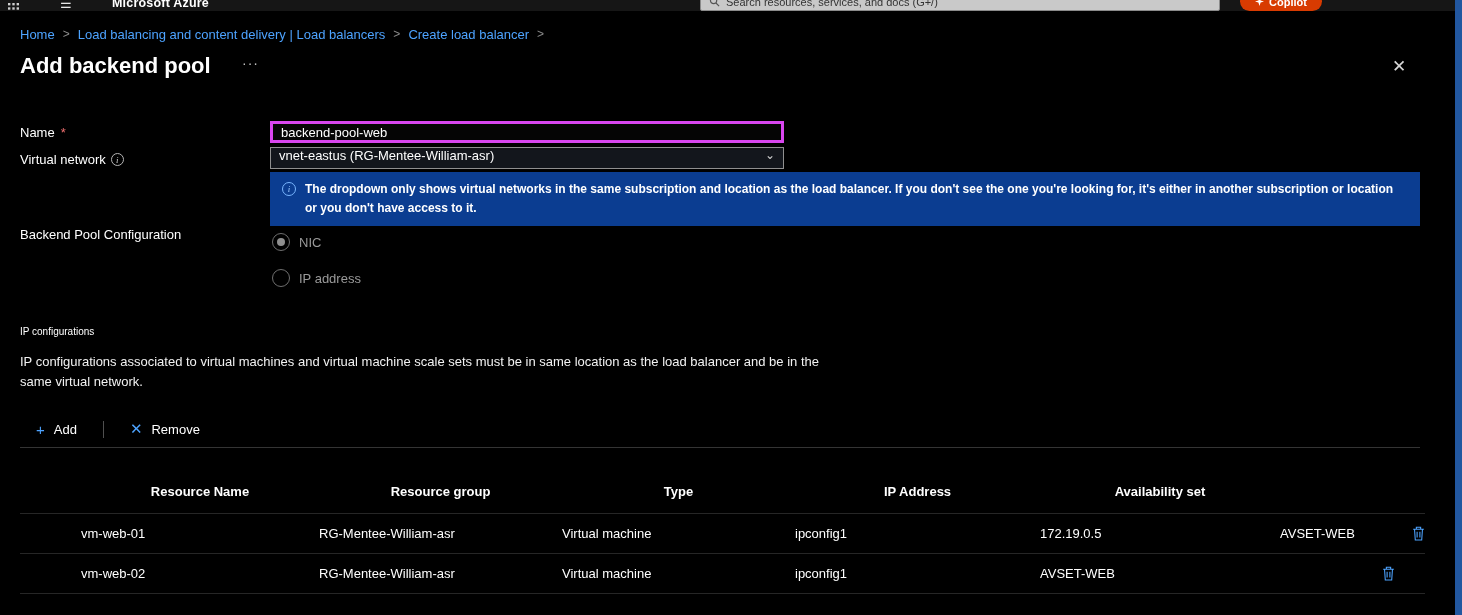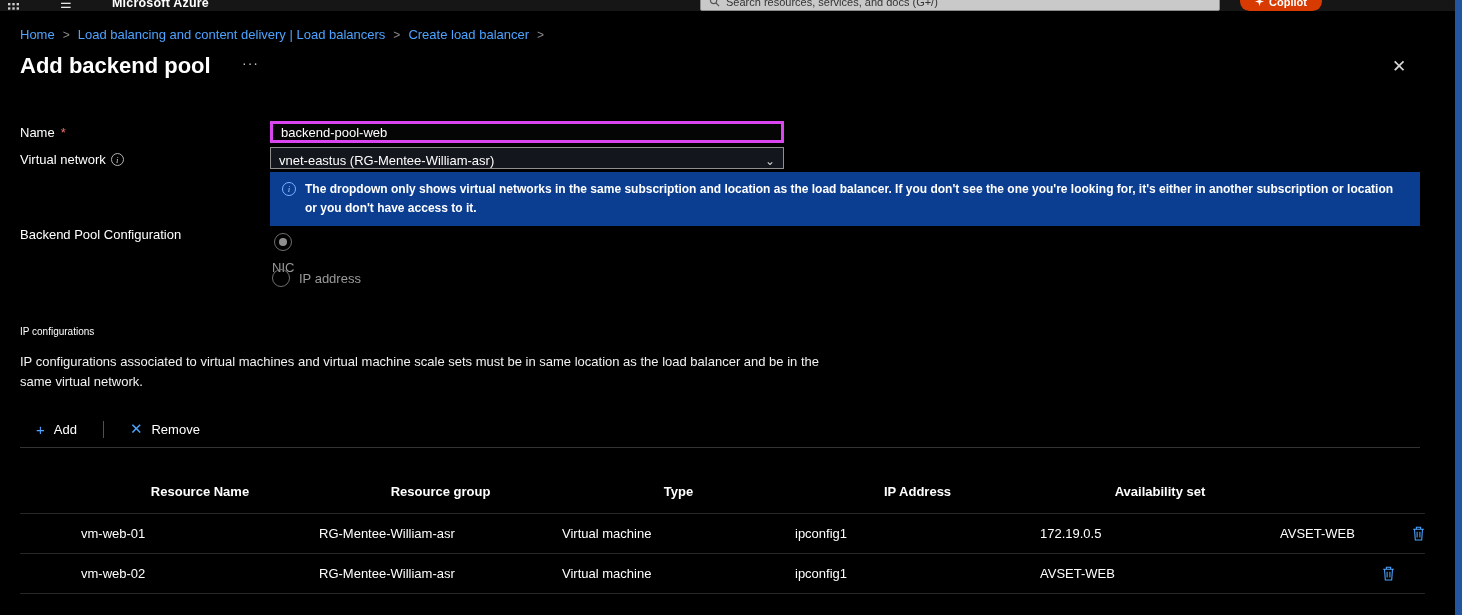--- a/index.html
+++ b/index.html
@@ -22,21 +22,21 @@
   .searchbar input { flex:1; border:none; background:transparent; outline:none;
     font-size:11px; color:#1f1f1f; font-family:inherit; }
   .searchbar input::placeholder { color:#333; }
   .copilot { position:absolute; left:1240px; top:-8px; width:82px; height:19px;
     background:var(--copilot-bg,#d83b01); border:none; border-radius:10px;
     color:#fff; font-size:11px; font-weight:700; cursor:pointer;
     display:flex; align-items:center; justify-content:center; gap:5px; font-family:inherit; }
 
   
   .breadcrumb { position:absolute; top:27px; left:20px; font-size:13px;
-    display:flex; align-items:flex-end; gap:8px; }
+    display:flex; align-items:flex-start; gap:8px; }
   .breadcrumb a { color:var(--accent-link,#4da3ff); text-decoration:none; cursor:pointer; }
   .crumb-sep { color:#8a8a8a; font-size:12px; }
 
   
   .page-title { position:absolute; top:53px; left:20px; font-size:22px; font-weight:700; }
   .title-dots { position:absolute; top:55px; left:242px; color:#c0c0c0; font-size:14px;
     letter-spacing:1px; cursor:pointer; background:none; border:none; }
   .close-btn { position:absolute; top:56px; left:1392px; background:none; border:none;
     color:#d6d6d6; font-size:17px; cursor:pointer; }
 
@@ -47,35 +47,35 @@
   .lbl-vnet { top:152px; }
   .req { color:#ef6f6f; margin-left:1px; }
   .info-dot { width:13px; height:13px; border:1px solid #b5b5b5; border-radius:50%;
     color:#cfcfcf; font-size:9px; display:inline-flex; align-items:center; justify-content:center;
     font-family:"Liberation Serif", serif; font-style:italic; }
 
   .text-input { position:absolute; top:121px; left:270px; width:514px; height:22px;
     background:#050505; border:3px solid #d946ef; color:#fff; font-size:13px;
     padding:0 8px; font-family:inherit; }
   .dropdown { position:absolute; top:147px; left:270px; width:514px; height:22px;
-    background:#13161c; border:1px solid #8f8f8f; display:flex; align-items:flex-end;
+    background:#13161c; border:1px solid #8f8f8f; display:flex; align-items:flex-start;
     justify-content:space-between; padding:0 8px; font-size:13px; cursor:pointer; }
   .chevron { color:#d0d0d0; font-size:12px; }
 
   .banner { position:absolute; top:172px; left:270px; width:1150px;
     background:var(--banner-bg,#0b3d91); display:flex; gap:9px; align-items:flex-start;
     padding:8px 12px 9px 12px; }
   .banner-icon { flex:0 0 auto; width:14px; height:14px; border:1px solid #79b6ff;
     border-radius:50%; color:#9cc9ff; font-size:9px; display:flex; align-items:center;
     justify-content:center; margin-top:2px; font-family:"Liberation Serif", serif; font-style:italic; }
   .banner-text { font-size:12px; font-weight:700; line-height:1.55; color:#fff; }
 
   .bpc-label { position:absolute; top:227px; left:20px; font-size:13px; }
   .radio-row { position:absolute; left:272px; display:flex; align-items:center; gap:9px; cursor:pointer; }
-  .radio-nic { top:233px;flex-direction:column; }
+  .radio-nic { top:233px; }
   .radio-ip  { top:269px; }
   .radio-circle { width:18px; height:18px; border:1px solid #6e6e6e; border-radius:50%; position:relative; }
   .radio-circle.selected::after { content:""; position:absolute; inset:4px; border-radius:50%; background:#8f8f8f; }
   .radio-label { font-size:13px; color:#9a9a9a; }
 
   
   .section-heading { position:absolute; top:326px; left:20px; font-size:10px; font-weight:400; }
   .section-desc { position:absolute; top:352px; left:20px; width:818px;
     font-size:13px; line-height:1.5; color:#f2f2f2; }
 

